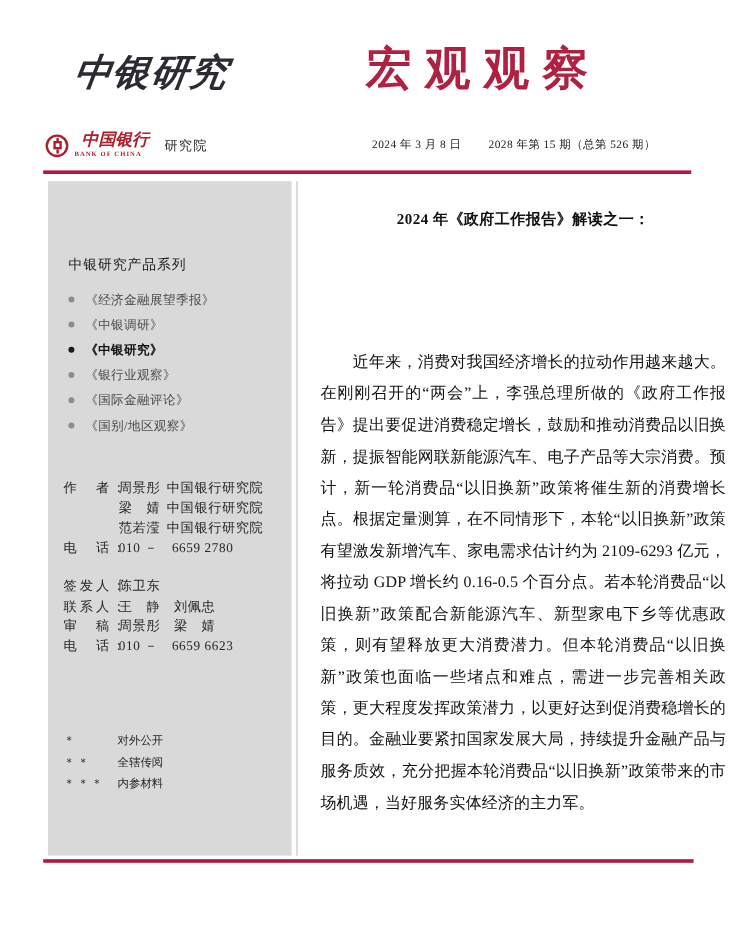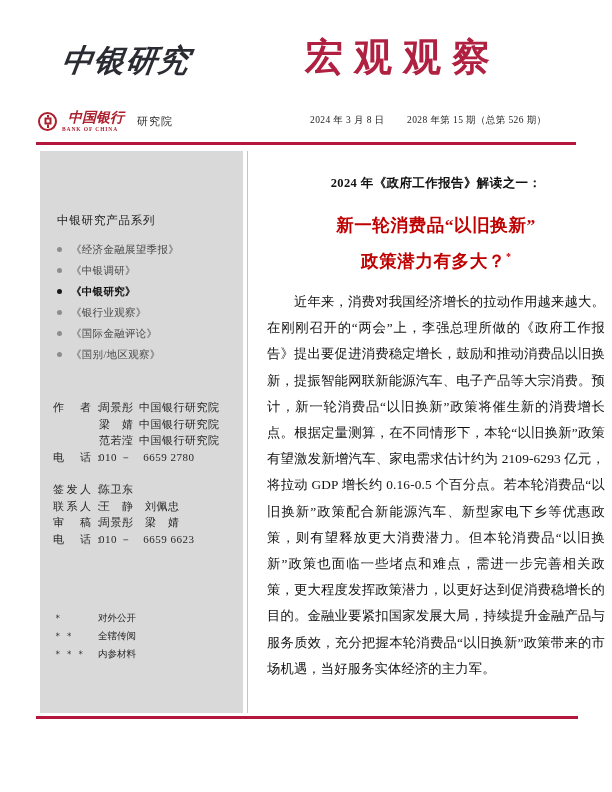--- a/index.html
+++ b/index.html
@@ -419,24 +419,18 @@
         <span>内参材料</span>
       </div>
     </div>
   </div>
 
   <div class="col-divider"></div>
 
   <div class="article">
     <div class="kicker">2024 年《政府工作报告》解读之一：</div>
 
-    <div class="headline">
-      <div>新一轮消费品“以旧换新”</div>
-      <div>
-        <span>政策潜力有多大？</span><span class="sup">*</span>
-      </div>
-    </div>
 
     <div class="body-copy">近年来，消费对我国经济增长的拉动作用越来越大。在刚刚召开的“两会”上，李强总理所做的《政府工作报告》提出要促进消费稳定增长，鼓励和推动消费品以旧换新，提振智能网联新能源汽车、电子产品等大宗消费。预计，新一轮消费品“以旧换新”政策将催生新的消费增长点。根据定量测算，在不同情形下，本轮“以旧换新”政策有望激发新增汽车、家电需求估计约为 2109-6293 亿元，将拉动 GDP 增长约 0.16-0.5 个百分点。若本轮消费品“以旧换新”政策配合新能源汽车、新型家电下乡等优惠政策，则有望释放更大消费潜力。但本轮消费品“以旧换新”政策也面临一些堵点和难点，需进一步完善相关政策，更大程度发挥政策潜力，以更好达到促消费稳增长的目的。金融业要紧扣国家发展大局，持续提升金融产品与服务质效，充分把握本轮消费品“以旧换新”政策带来的市场机遇，当好服务实体经济的主力军。</div>
   </div>
 
   <div class="rule-bottom"></div>
 </div>
 
 </body></html>

